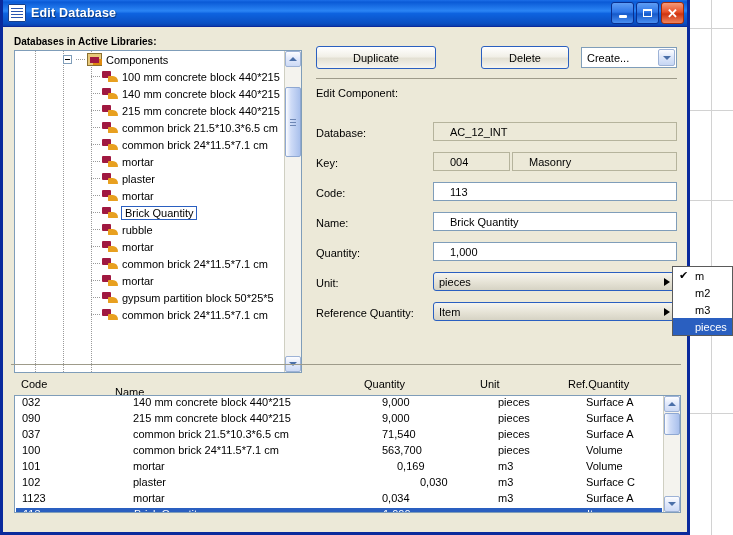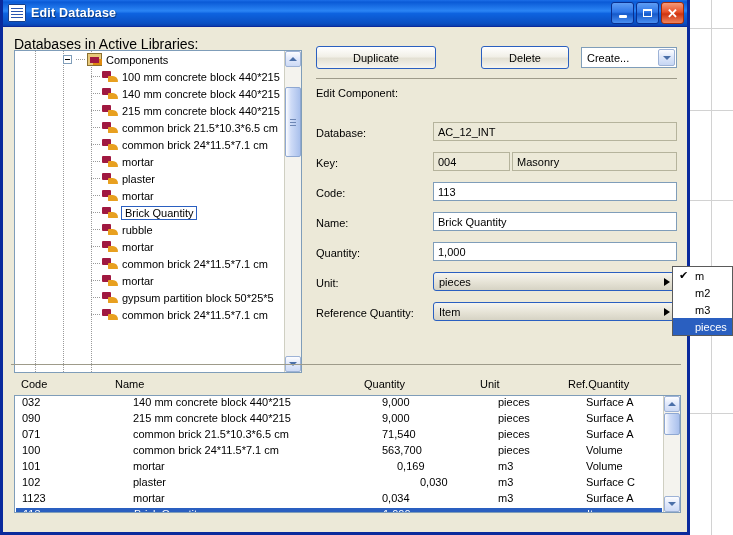--- a/index.html
+++ b/index.html
@@ -60,21 +60,21 @@
   .win-btn.blue { background: linear-gradient(180deg,#5e9df5 0%, #2f77e8 45%, #1559c9 55%, #4a8ff2 100%); }
   .win-btn.close { background: linear-gradient(180deg,#f59a7a 0%, #e8522a 45%, #cf3410 55%, #f0845c 100%); border-color:#a32a08; }
   .ico-min { width:8px; height:3px; background:#fff; border-radius:1px; margin-top:6px; }
   .ico-max { width:9px; height:8px; border:1px solid #fff; border-top-width:2px; box-sizing:border-box; }
   .ico-close { color:#fff; font-size:13px; font-weight:bold; line-height:1; font-family:"Liberation Sans", sans-serif; }
 
   .dlg-body { position:absolute; left:0; right:0; top:26px; bottom:0; padding:0; }
 
   
   .lbl { font-size:11px; color:#000; }
-  .lbl-b { font-size:14px; color:#000; font-weight:normal; }
+  .lbl-b { font-size:10px; color:#000; font-weight:bold; }
 
   
   .tree-title { position:absolute; left:11px; top:10px; }
   .tree-box {
     position:absolute; left:11px; top:24px; width:288px; height:323px;
     background:#fff; border:1px solid #7f9db9; box-sizing:border-box; overflow:hidden;
   }
   .tree-inner { position:absolute; left:0; top:0; right:17px; bottom:0; overflow:hidden; }
   .tree-row { height:17px; display:flex; align-items:center; position:relative; padding-left:0; }
   .guides { position:absolute; left:0; top:0; bottom:0; width:100%; pointer-events:none; }
@@ -154,21 +154,21 @@
   .combo-create .arrowbox {
     position:absolute; right:1px; top:1px; bottom:1px; width:17px;
     background:linear-gradient(180deg,#fdfdff 0%, #dfe8fa 45%, #c6d6f3 100%);
     border:1px solid #9db2d6; box-sizing:border-box; border-radius:2px;
     display:flex; align-items:center; justify-content:center;
   }
   .sep { position:absolute; height:1px; background:#9e9b8a; }
 
   .field {
     position:absolute; height:19px; box-sizing:border-box;
-    display:flex; align-items:center; padding-left:4px;
+    display:flex; align-items:center; padding-left:16px;
     font-size:11px; color:#000;
   }
   .field.ro { background:#ece9d8; border:1px solid #b5b39c; }
   .field.rw { background:#ffffff; border:1px solid #7f9db9; }
 
   .dropfield {
     position:absolute; height:19px; box-sizing:border-box;
     background:linear-gradient(180deg,#f6f5ef 0%, #e6e3d6 55%, #d6d3c4 100%);
     border:1px solid #2a5fc0; border-radius:3px;
     display:flex; align-items:center; padding-left:5px;
@@ -413,21 +413,21 @@
 
       <div class="lbl" style="position:absolute; left:313px; top:281px;">Reference Quantity:</div>
       <div class="dropfield" style="left:430px; top:276px; width:244px;">
         <span>Item</span>
         <span class="tri"></span>
       </div>
 
       <div class="hrule" style="left:8px; top:338px; width:670px;"></div>
 
       <div class="tbl-hdr" style="left:18px;  top:352px;">Code</div>
-      <div class="tbl-hdr" style="left:112px; top:352px;">Name</div>
+      <div class="tbl-hdr" style="left:112px; top:360px;">Name</div>
       <div class="tbl-hdr" style="left:361px; top:352px;">Quantity</div>
       <div class="tbl-hdr" style="left:477px; top:352px;">Unit</div>
       <div class="tbl-hdr" style="left:565px; top:352px;">Ref.Quantity</div>
 
       <div class="tbl-box" style="left:11px; top:369px; width:667px; height:118px;">
         <div id="tbl-rows">
             <div class="trow" style="top: 0px;">
               <span class="tc" style="left: 7px;">032</span>
               <span class="tc" style="left: 118px;">140 mm concrete block 440*215</span>
               <span class="tc" style="left: 367px;">9,000</span>
@@ -435,21 +435,21 @@
               <span class="tc" style="left: 571px;">Surface A</span>
             </div>
             <div class="trow" style="top: 16px;">
               <span class="tc" style="left: 7px;">090</span>
               <span class="tc" style="left: 118px;">215 mm concrete block 440*215</span>
               <span class="tc" style="left: 367px;">9,000</span>
               <span class="tc" style="left: 483px;">pieces</span>
               <span class="tc" style="left: 571px;">Surface A</span>
             </div>
             <div class="trow" style="top: 32px;">
-              <span class="tc" style="left: 7px;">071</span>
+              <span class="tc" style="left: 7px;">037</span>
               <span class="tc" style="left: 118px;">common brick 21.5*10.3*6.5 cm</span>
               <span class="tc" style="left: 367px;">71,540</span>
               <span class="tc" style="left: 483px;">pieces</span>
               <span class="tc" style="left: 571px;">Surface A</span>
             </div>
             <div class="trow" style="top: 48px;">
               <span class="tc" style="left: 7px;">100</span>
               <span class="tc" style="left: 118px;">common brick 24*11.5*7.1 cm</span>
               <span class="tc" style="left: 367px;">563,700</span>
               <span class="tc" style="left: 483px;">pieces</span>

